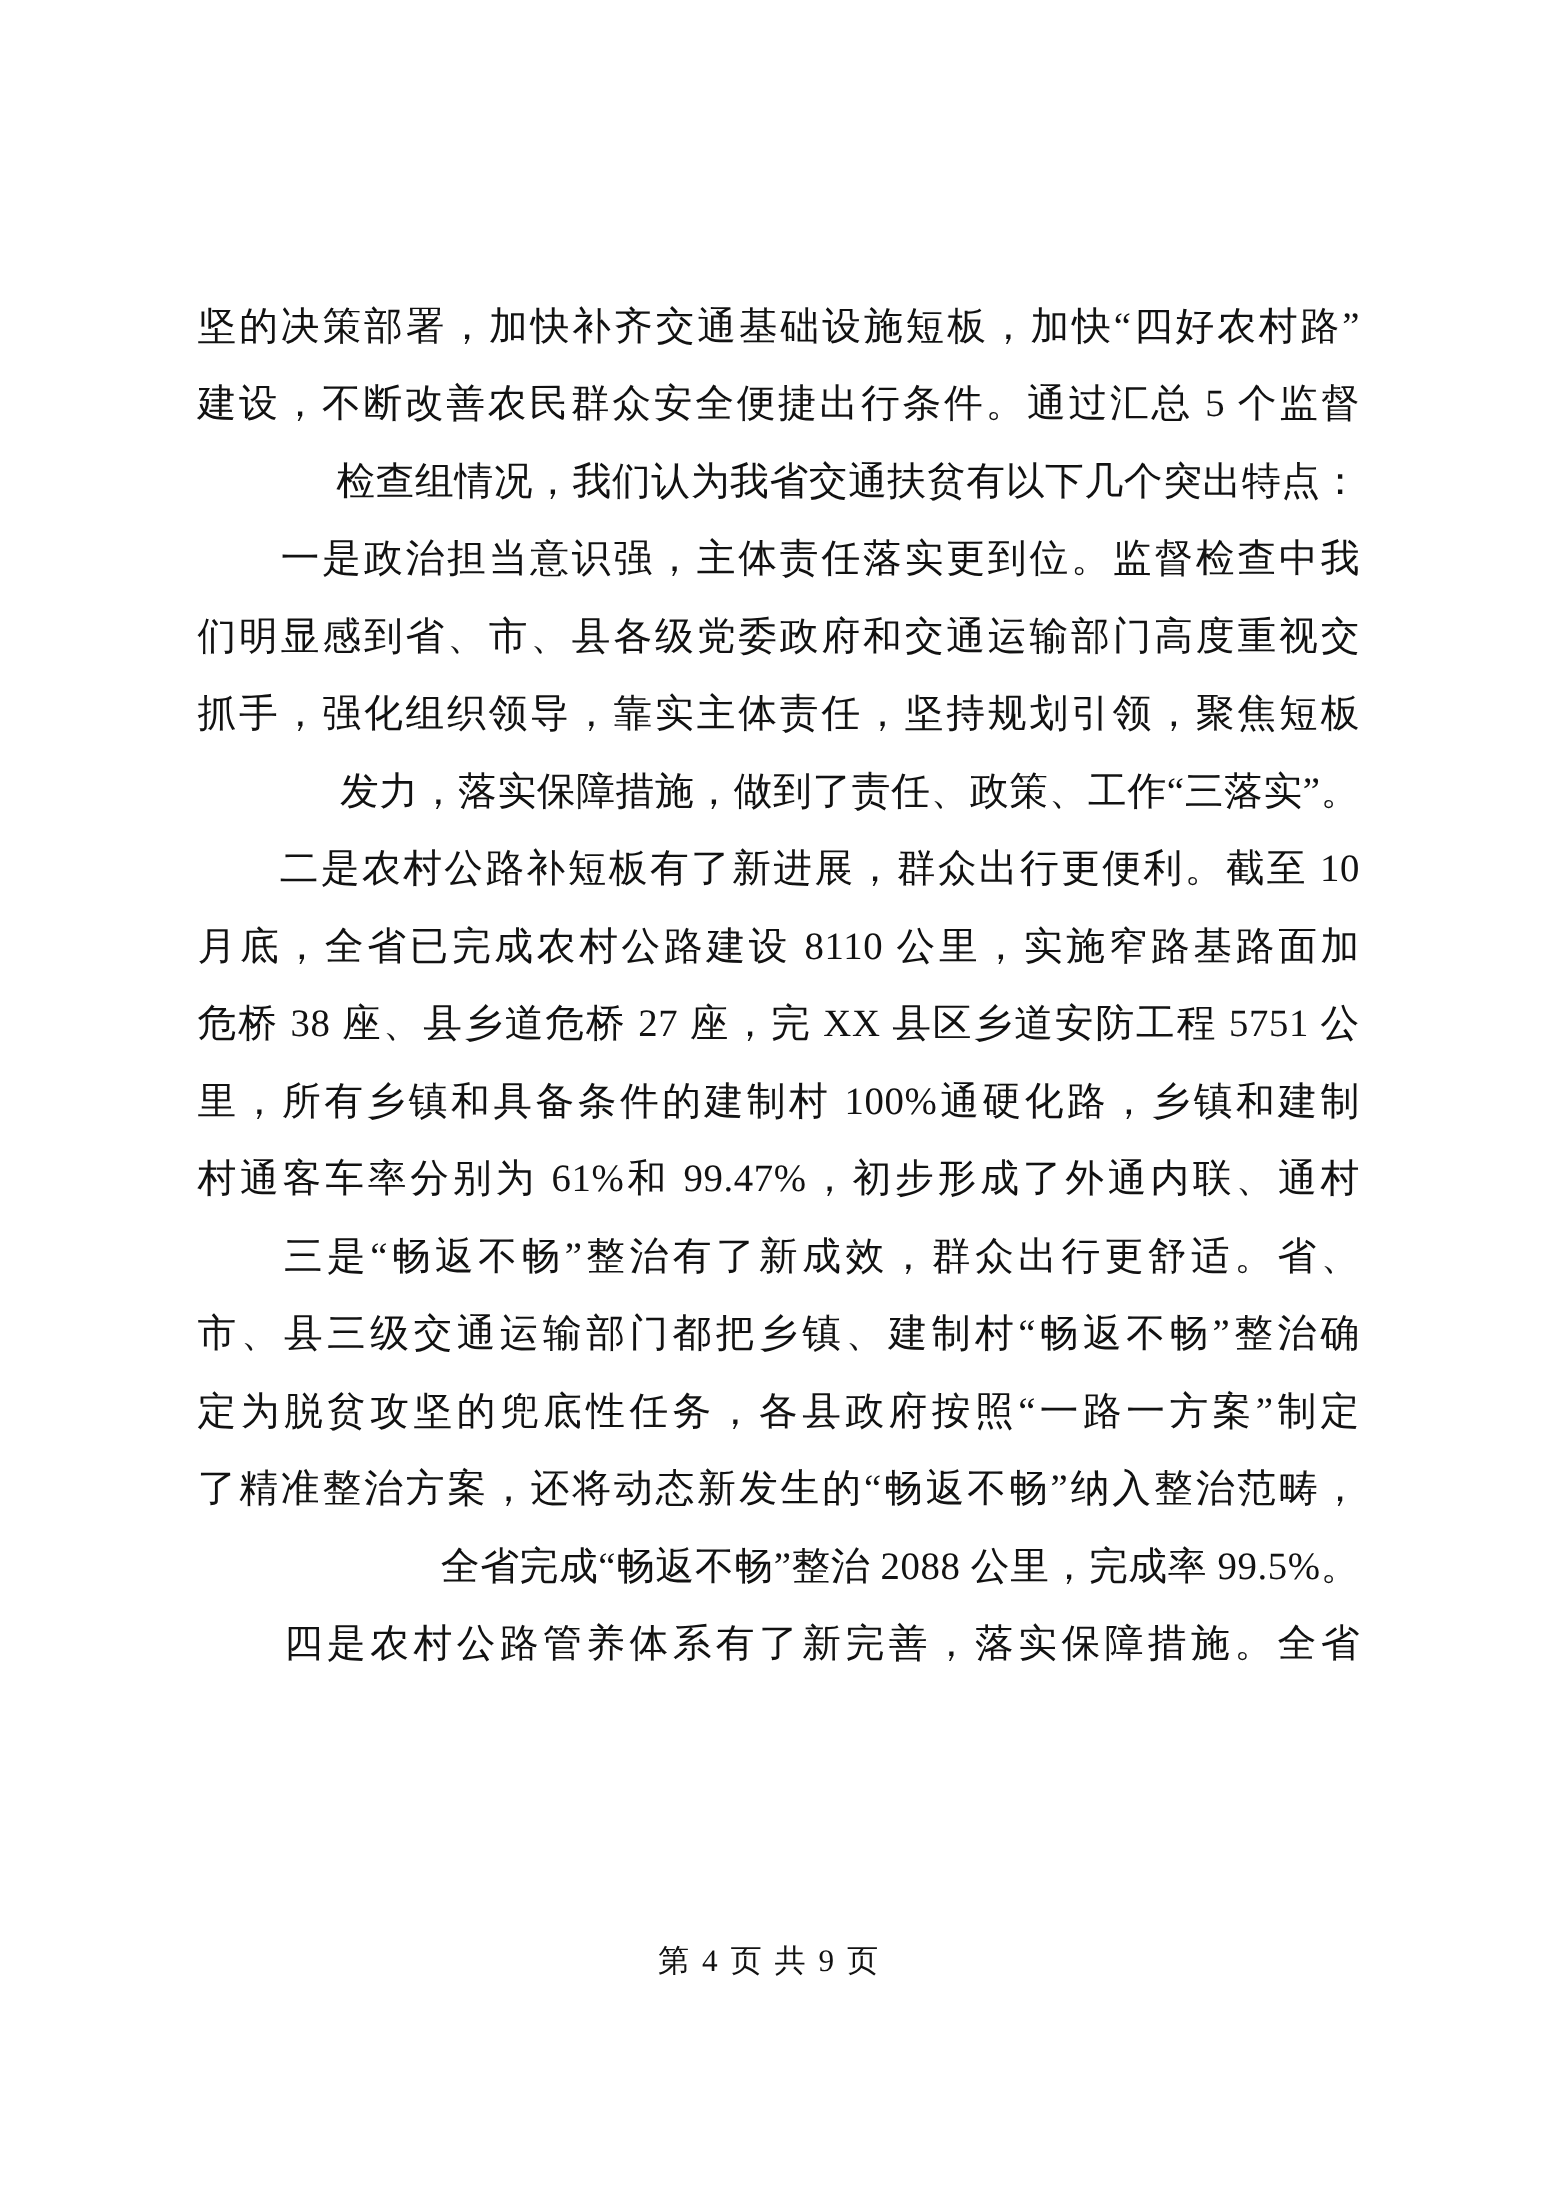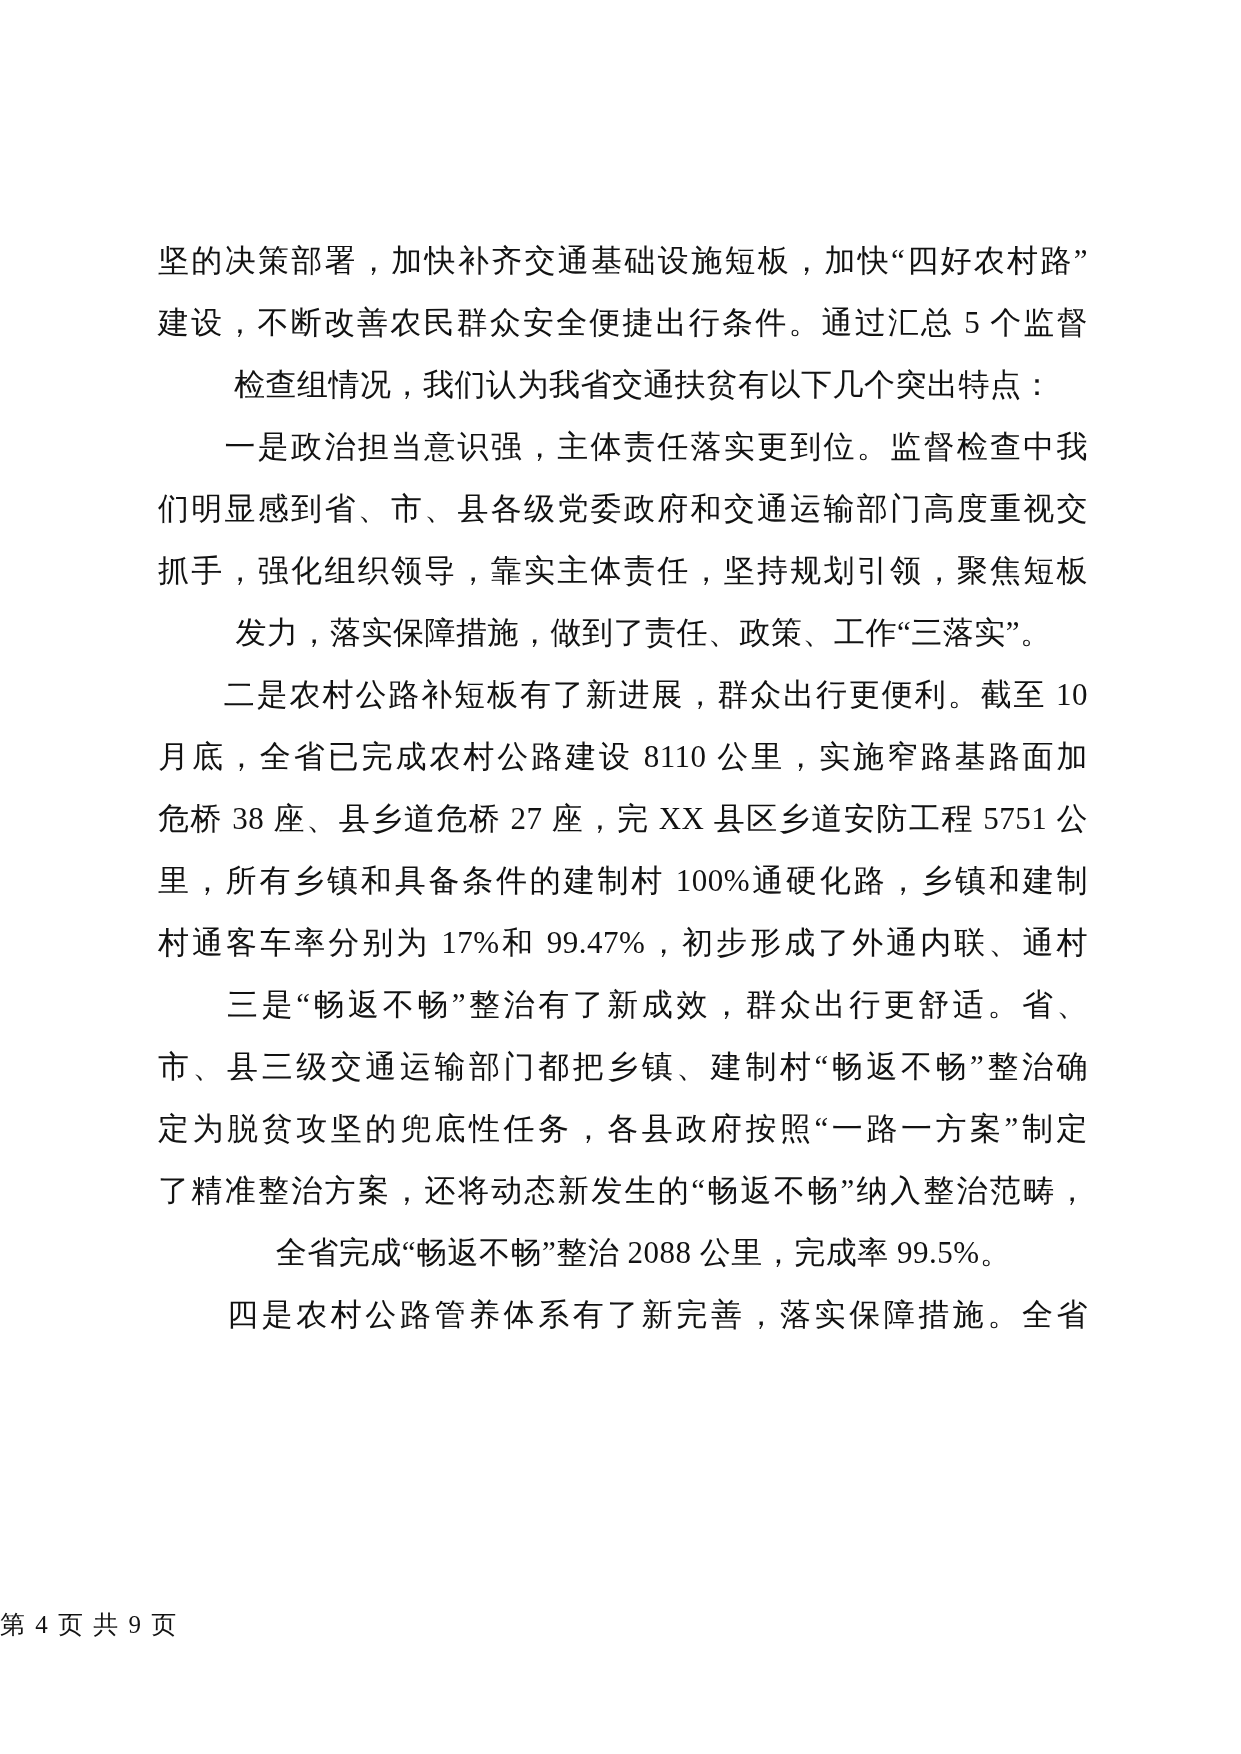--- a/index.html
+++ b/index.html
@@ -33,29 +33,29 @@
   }
   
   .line.j {
     white-space: normal;
     text-align: justify;
     text-align-last: justify;
   }
   
   .line.e {
     white-space: normal;
-    text-align: center;
+    text-align: right;
     margin-left: 41px;
   }
   .footer {
     position: absolute;
     left: 0;
-    top: 1608px;
+    top: 1552px;
     width: 100%;
-    text-align: left;
+    text-align: center;
     font-size: 25px;
     letter-spacing: 2px;
     color: #121212;
   }
 </style>
 </head>
 <body>
 
 <div class="page">
 
@@ -67,21 +67,21 @@
 
     <div class="line j">　　一是政治担当意识强，主体责任落实更到位。监督检查中我</div>
     <div class="line j">们明显感到省、市、县各级党委政府和交通运输部门高度重视交</div>
     <div class="line j">抓手，强化组织领导，靠实主体责任，坚持规划引领，聚焦短板</div>
     <div class="line e">发力，落实保障措施，做到了责任、政策、工作“三落实”。</div>
 
     <div class="line j">　　二是农村公路补短板有了新进展，群众出行更便利。截至 10</div>
     <div class="line j">月底，全省已完成农村公路建设 8110 公里，实施窄路基路面加</div>
     <div class="line j">危桥 38 座、县乡道危桥 27 座，完 XX 县区乡道安防工程 5751 公</div>
     <div class="line j">里，所有乡镇和具备条件的建制村 100%通硬化路，乡镇和建制</div>
-    <div class="line j">村通客车率分别为 17%和 99.47%，初步形成了外通内联、通村</div>
+    <div class="line j">村通客车率分别为 61%和 99.47%，初步形成了外通内联、通村</div>
 
     <div class="line j">　　三是“畅返不畅”整治有了新成效，群众出行更舒适。省、</div>
     <div class="line j">市、县三级交通运输部门都把乡镇、建制村“畅返不畅”整治确</div>
     <div class="line j">定为脱贫攻坚的兜底性任务，各县政府按照“一路一方案”制定</div>
     <div class="line j">了精准整治方案，还将动态新发生的“畅返不畅”纳入整治范畴，</div>
     <div class="line e">全省完成“畅返不畅”整治 2088 公里，完成率 99.5%。</div>
 
     <div class="line j">　　四是农村公路管养体系有了新完善，落实保障措施。全省</div>
 
   </div>

